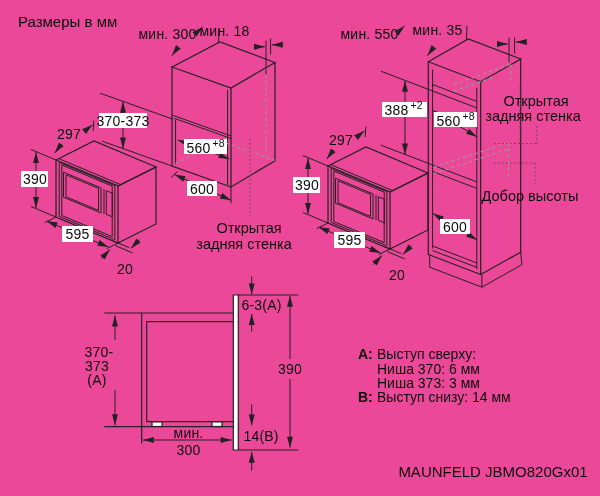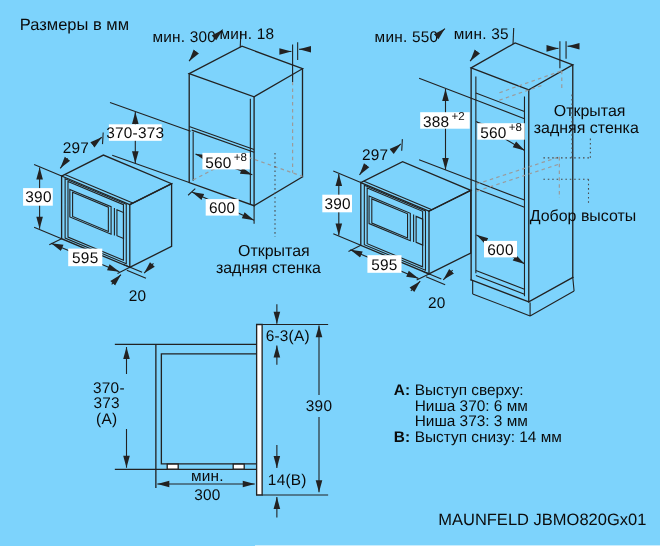--- a/index.html
+++ b/index.html
@@ -1,16 +1,16 @@
 <!DOCTYPE html>
 <html><head>
 <meta charset="utf-8">
 <style>
   html,body{margin:0;padding:0;background:#fff;}
-  #canvas{position:relative;width:600px;height:496px;background:#7dd3fc;overflow:hidden;}
+  #canvas{position:relative;width:600px;height:496px;background:#ec4899;overflow:hidden;}
   svg{position:absolute;left:0;top:0;}
   text{font-family:"Liberation Sans",sans-serif;fill:#0b0b0b;}
   .dim{font-size:14px;letter-spacing:.2px;}
   .sup{font-size:10.5px;}
   .cap{font-size:14.5px;}
   .note{font-size:14px;}
   .ttl{font-size:15px;}
   .mdl{font-size:15px;}
   .b{font-weight:bold;}
   .ln{stroke:#222;stroke-width:1.2;fill:none;stroke-linecap:square;}

